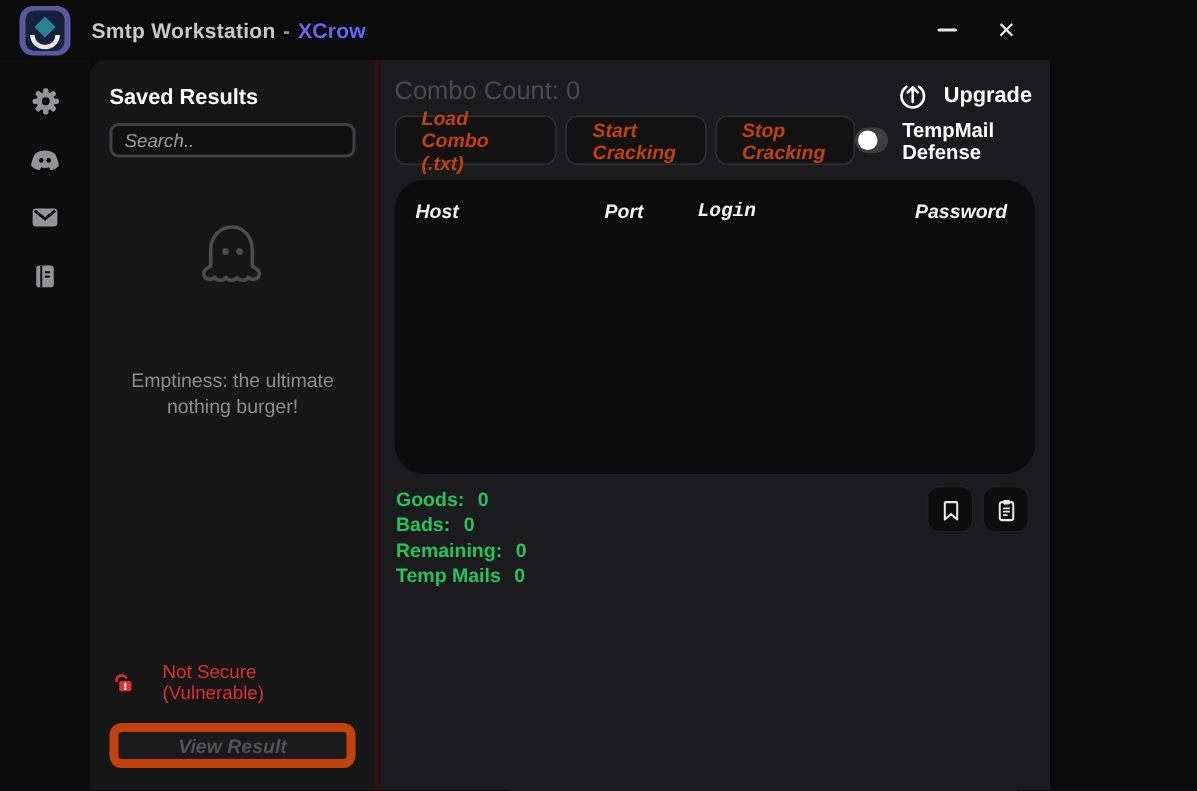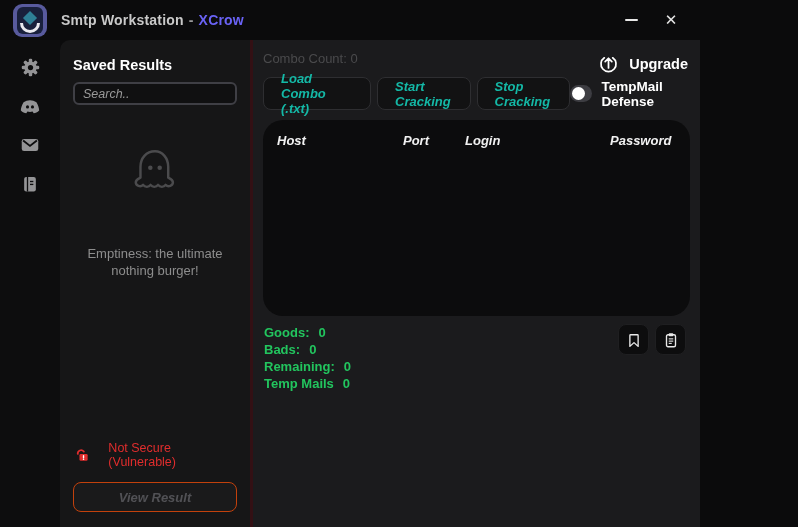--- a/index.html
+++ b/index.html
@@ -30,41 +30,41 @@
 
   
   .left-panel { width:190px; flex:0 0 190px; background:#161617; border-radius:10px 0 0 0; display:flex; flex-direction:column; padding:0 13px; }
   .lp-header { margin-top:17px; font-size:14.5px; font-weight:bold; color:#ffffff; }
   .search { margin-top:9px; height:23px; width:100%; background:#101011; border:2px solid #3f3f45; border-radius:6px; padding:0 8px; color:#cfcfcf; font-size:12.5px; font-style:italic; font-family:"Liberation Sans", sans-serif; outline:none; }
   .search::placeholder { color:#9a9a9a; font-style:italic; }
   .empty-wrap { margin-top:36px; display:flex; flex-direction:column; align-items:center;gap:36px; }
   .empty-text { margin-top:8px; width:152px; text-align:center; font-size:13px; line-height:17px; color:#8d8d8d; }
   .lp-spacer { flex:1; }
   .security-row { display:flex; align-items:center; gap:18px; font-size:12.5px; color:#e02d2d; padding-left:1px; }
-  .view-result { margin:13px 0 15px 0; height:30px; background:#1a1a1b; border:1px solid #c2410c; border-radius:8px; display:flex; align-items:center; justify-content:center; color:#515155; font-size:13px; font-weight:bold; font-style:italic; }
+  .view-result { margin:13px 0 15px 0; height:30px; background:#1a1a1b; border:6px solid #c2410c; border-radius:8px; display:flex; align-items:center; justify-content:center; color:#515155; font-size:13px; font-weight:bold; font-style:italic; }
 
   
   .divider-red { width:3px; flex:0 0 3px; background:#331014; }
 
   
   .main { flex:1; background:#1b1b1d; padding:8px 10px 0 10px; display:flex; flex-direction:column; }
   .top-row { display:flex; align-items:flex-start; justify-content:space-between; height:27px; }
-  .combo-count { font-size:13px; color:#4a4a4c; margin-top:3px; }
+  .combo-count { font-size:17px; color:#4a4a4c; margin-top:3px; }
   .upgrade { display:flex; align-items:center; gap:10px; margin-top:5px; margin-right:2px; color:#ffffff; font-size:14.5px; font-weight:bold; }
   .btn-row { display:flex; align-items:center; justify-content:space-between; margin-top:2px; }
   .btn-group { display:flex; gap:6px; }
-  .app-btn { height:33px; padding:0 17px; background:#121213; border:1px solid #2e2e31; border-radius:8px; color:#14b8a6; font-size:13px; font-weight:bold; font-style:italic; font-family:"Liberation Sans", sans-serif; display:flex; align-items:center; }
+  .app-btn { height:33px; padding:0 17px; background:#121213; border:1px solid #2e2e31; border-radius:8px; color:#c2410c; font-size:13px; font-weight:bold; font-style:italic; font-family:"Liberation Sans", sans-serif; display:flex; align-items:center; }
   .toggle-group { display:flex; align-items:center; gap:9px; margin-right:2px; }
   .toggle-track { width:31px; height:17px; border-radius:999px; background:#3d3d42; position:relative; }
   .toggle-knob { position:absolute; left:2px; top:2px; width:13px; height:13px; border-radius:50%; background:#ffffff; }
   .toggle-label { color:#ffffff; font-size:13.5px; font-weight:bold; }
 
   .table-panel { margin-top:10px; height:196px; background:#0c0c0d; border-radius:20px; padding:13px 0 0 14px; }
   .table-header { display:flex; color:#f1f1f1; font-size:13px; font-weight:bold; font-style:italic; }
-  .col-host { width:126px; } .col-port { width:62px; } .col-login { width:145px; } .col-password { flex:1; }
+  .col-host { width:126px; } .col-port { width:62px; } .col-login { width:145px;font-family:Liberation Mono, monospace; } .col-password { flex:1; }
 
   .bottom-row { margin-top:8px; display:flex; justify-content:space-between; align-items:flex-start; }
   .stats { display:flex; flex-direction:column; padding-left:1px; }
   .stat-line { display:flex; gap:9px; color:#22c55e; font-size:13px; font-weight:bold; line-height:17px; }
   .icon-btns { display:flex; gap:6px; margin-right:4px; }
   .icon-btn { width:31px; height:31px; background:#0d0d0e; border:1px solid #1f1f21; border-radius:8px; display:flex; align-items:center; justify-content:center; }
 </style>
 </head>
 <body>
 

